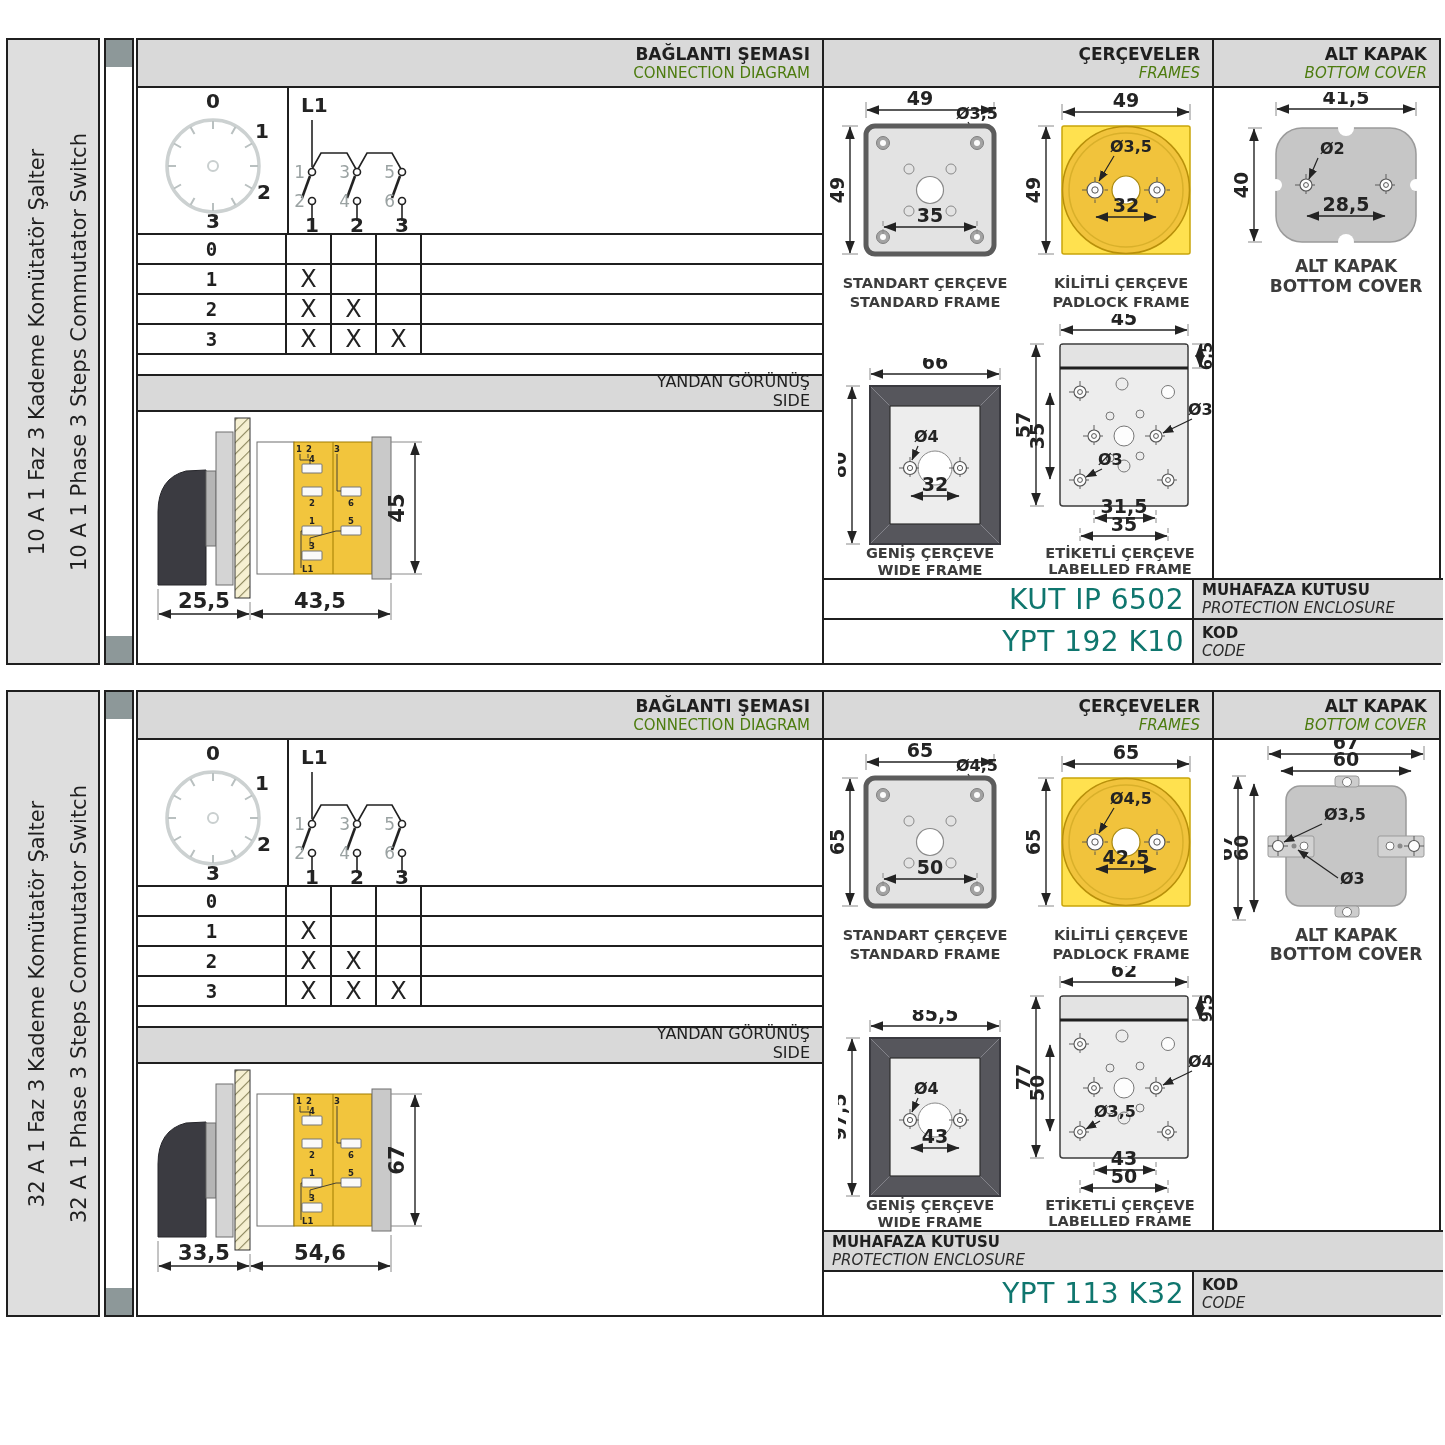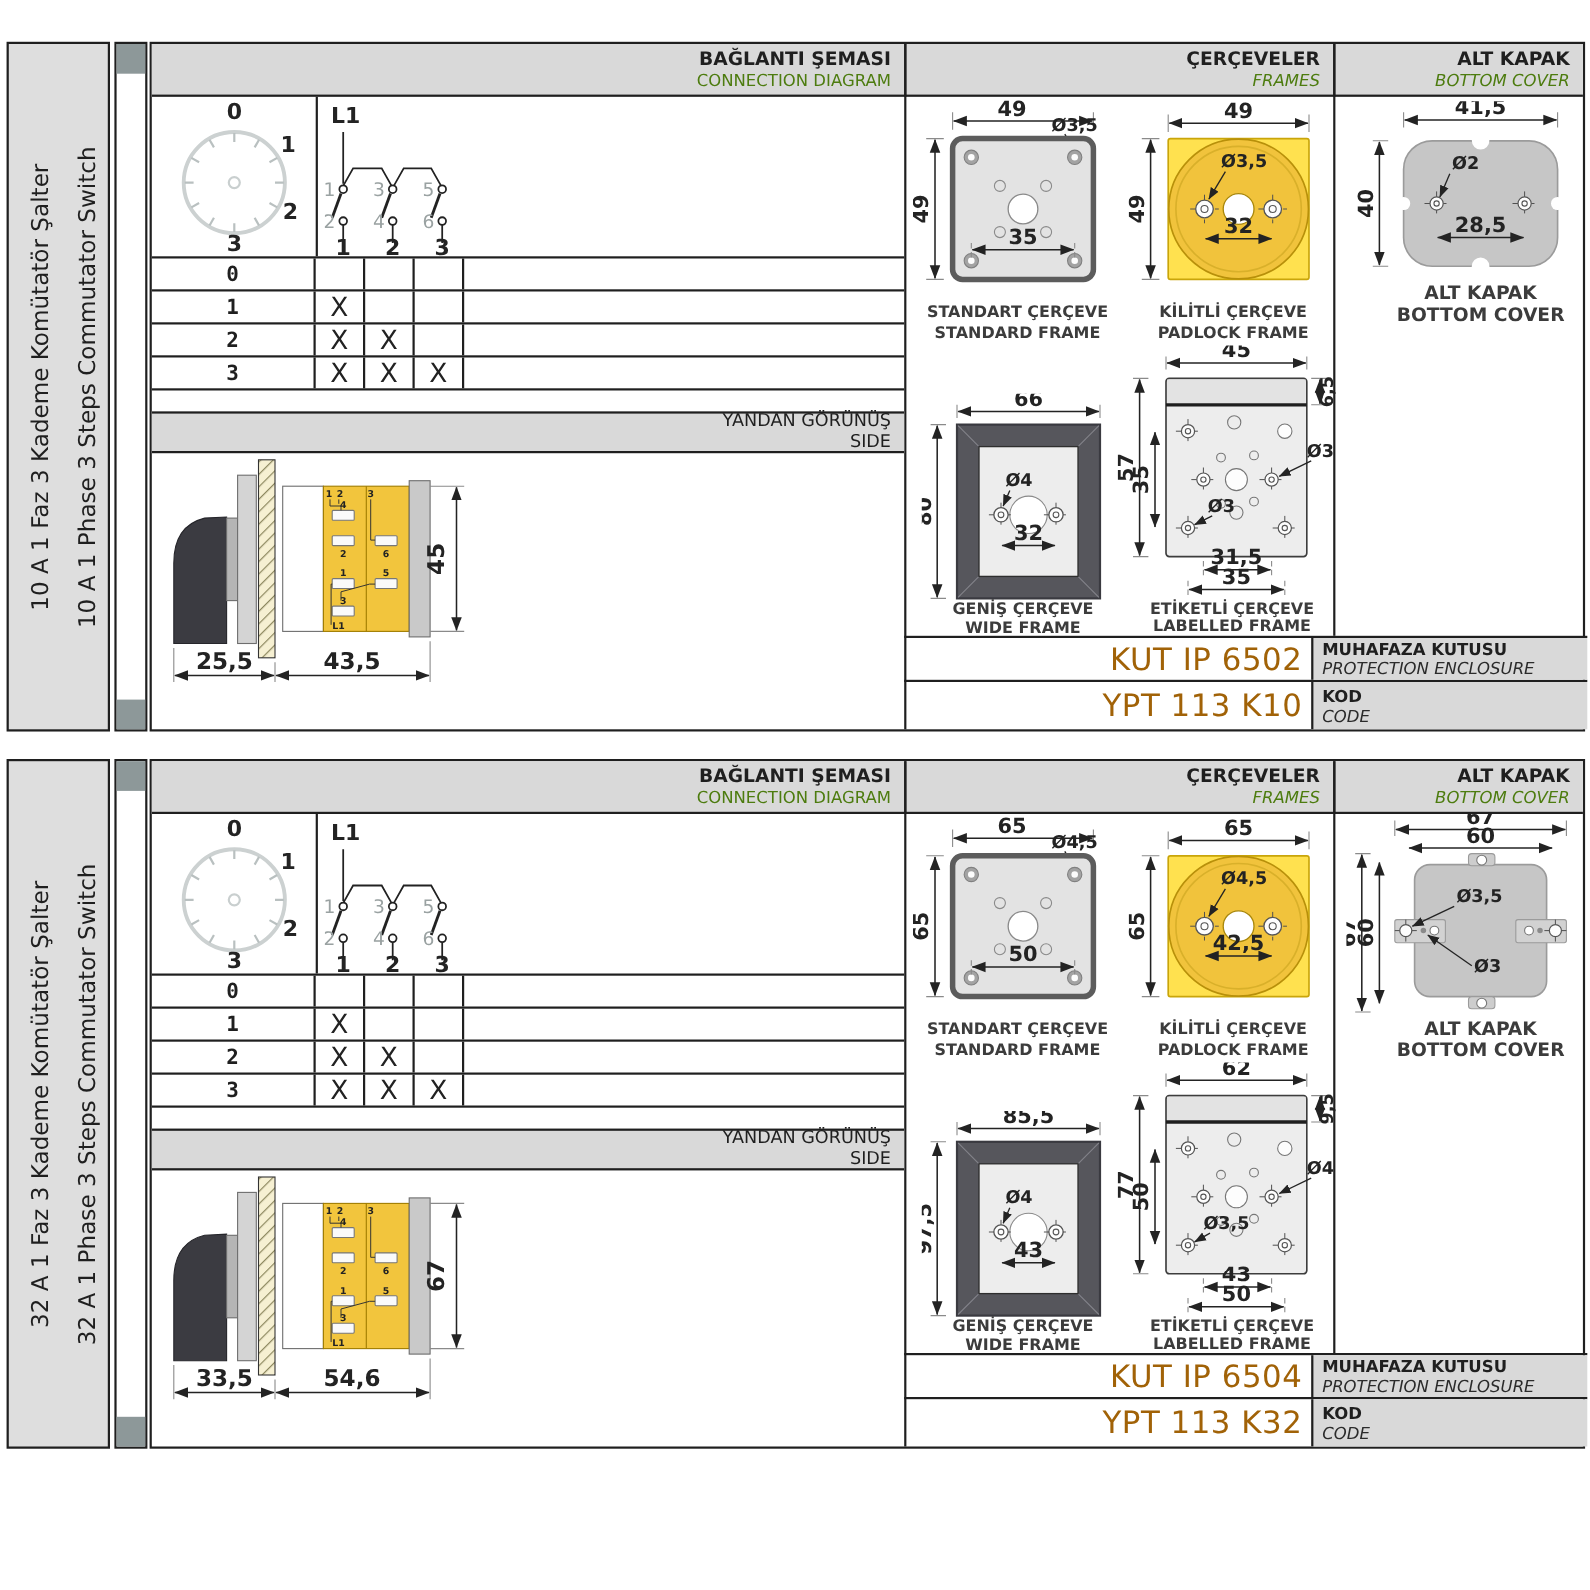--- a/index.html
+++ b/index.html
@@ -30,21 +30,21 @@
        justify-content:center;font-size:24px;color:#222;}
   .ttf{flex:1;}
   .sideHdr{position:absolute;left:0;top:334px;width:684px;height:38px;background:#d9d9d9;
            border-top:2px solid #1f1f1f;border-bottom:2px solid #1f1f1f;box-sizing:border-box;
            display:flex;flex-direction:column;justify-content:flex-end;text-align:right;padding-right:12px;}
   .fig{position:absolute;}
   .prodRow{position:absolute;left:684px;width:621px;display:flex;box-sizing:border-box;}
   .pr1{top:538px;height:42px;border-top:2px solid #1f1f1f;border-bottom:2px solid #1f1f1f;}
   .pr2{top:580px;height:43px;}
   .prVal{width:370px;display:flex;align-items:center;justify-content:flex-end;font-size:28px;
-         color:#a16207;padding-right:8px;box-sizing:border-box;letter-spacing:0.5px;}
+         color:#0f766e;padding-right:8px;box-sizing:border-box;letter-spacing:0.5px;}
   .prLbl{flex:1;background:#d9d9d9;border-left:2px solid #1f1f1f;padding:2px 8px;box-sizing:border-box;
          font-size:15px;line-height:18px;display:flex;flex-direction:column;justify-content:center;}
   .prLbl .tr1{font-weight:bold;}
   .prLbl .en1{font-style:italic;color:#2b2b2b;}
   svg text{font-family:"DejaVu Sans","Liberation Sans",sans-serif;fill:#232323;}
   .dt{font-size:19px;font-weight:bold;text-anchor:middle;}
   .dts{font-size:16px;font-weight:bold;}
   .dtb{font-size:21px;font-weight:bold;text-anchor:middle;}
   .ttl1{font-size:14.5px;font-weight:bold;fill:#3c3c3c;text-anchor:middle;}
   .dl{stroke:#232323;stroke-width:1.4;marker-start:url(#ar);marker-end:url(#ar);}
@@ -441,21 +441,21 @@
     </svg>
 
     <div class="prodRow pr1">
       <div class="prVal">KUT IP 6502</div>
       <div class="prLbl">
         <span class="tr1">MUHAFAZA KUTUSU</span>
         <span class="en1">PROTECTION ENCLOSURE</span>
       </div>
     </div>
     <div class="prodRow pr2">
-      <div class="prVal">YPT 113 K10</div>
+      <div class="prVal">YPT 192 K10</div>
       <div class="prLbl">
         <span class="tr1">KOD</span>
         <span class="en1">CODE</span>
       </div>
     </div>
   </div>
 </div>
 
 <div class="panel" style="top:690px">
   <div class="sideLabel">
@@ -825,21 +825,20 @@
       </g>
       <text class="dts" x="100" y="80">Ø3,5</text>
       <line class="ld" x1="98" y1="84" x2="60" y2="102"></line>
       <text class="dts" x="116" y="144">Ø3</text>
       <line class="ld" x1="114" y1="138" x2="74" y2="110"></line>
       <text class="ttl1" style="font-size:17px" x="122" y="201">ALT KAPAK</text>
       <text class="ttl1" style="font-size:17px" x="122" y="220">BOTTOM COVER</text>
     </svg>
 
     <div class="prodRow pr1">
-      <div class="prVal">KUT IP 6504</div>
       <div class="prLbl">
         <span class="tr1">MUHAFAZA KUTUSU</span>
         <span class="en1">PROTECTION ENCLOSURE</span>
       </div>
     </div>
     <div class="prodRow pr2">
       <div class="prVal">YPT 113 K32</div>
       <div class="prLbl">
         <span class="tr1">KOD</span>
         <span class="en1">CODE</span>

